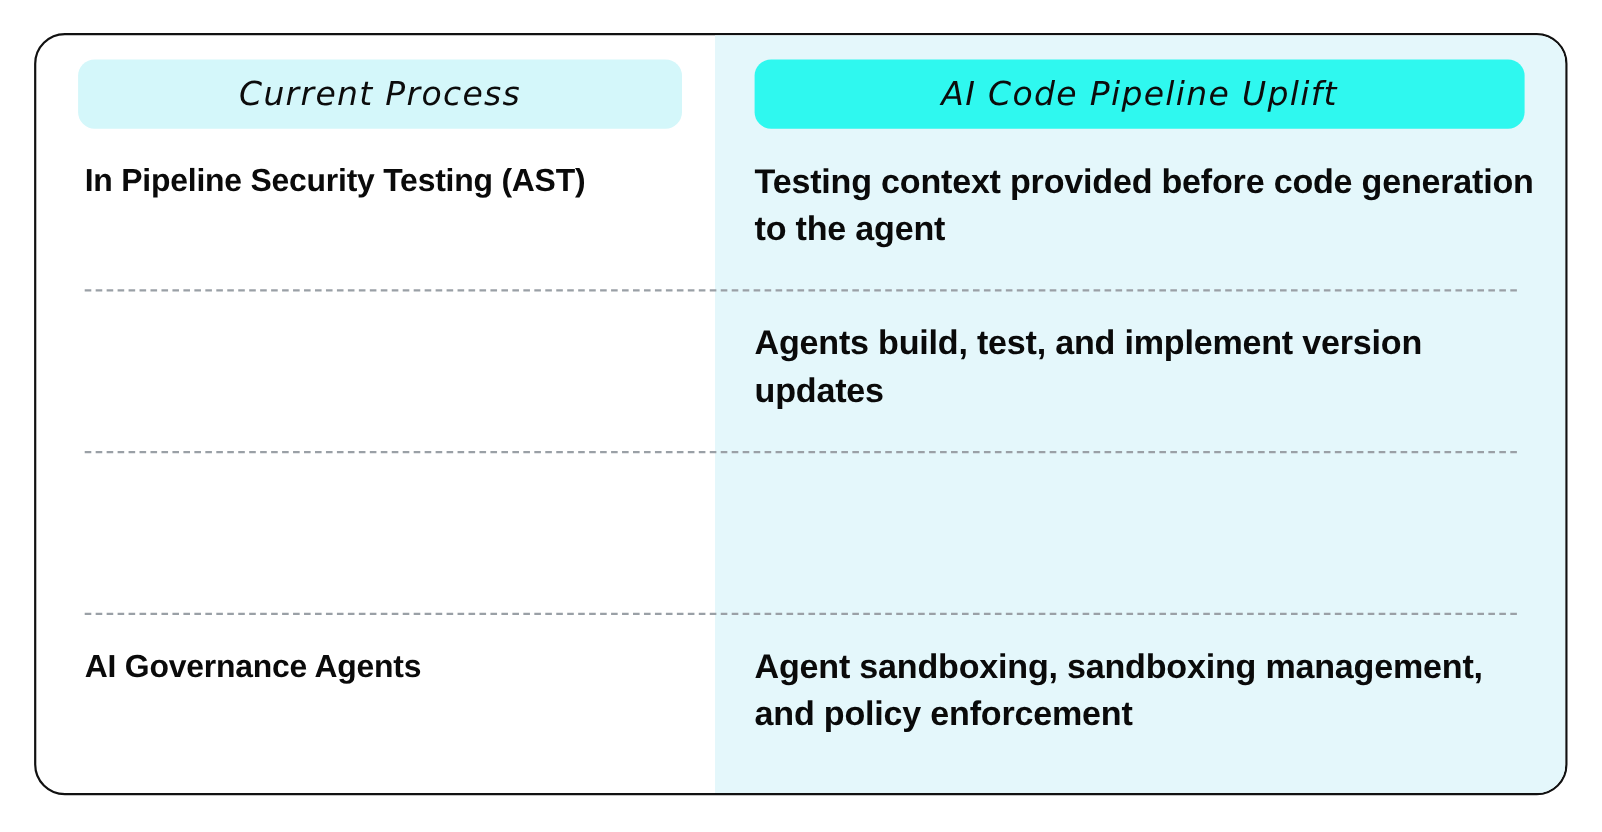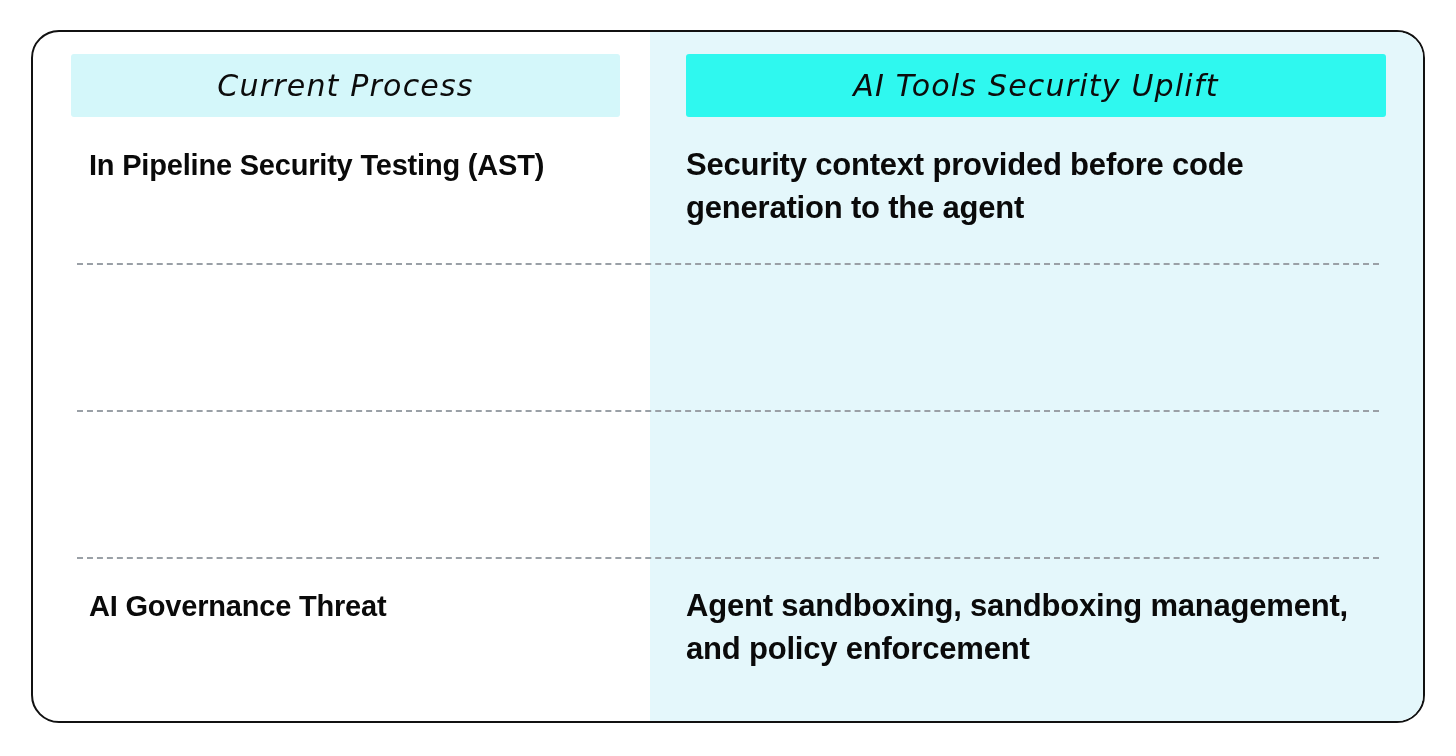--- a/index.html
+++ b/index.html
@@ -55,21 +55,21 @@
     position: absolute;
     left: 0;
     top: 0;
     right: 0;
     height: 92px;
   }
   .pill {
     position: absolute;
     top: 22px;
     height: 63px;
-    border-radius: 3px;
+    border-radius: 15px;
     display: flex;
     align-items: center;
     justify-content: center;
     font-family: "DejaVu Sans", sans-serif;
     font-size: 30px;
     letter-spacing: 1.2px;
     color: #0c0c0c;
     font-style: italic;
     font-weight: 400;
   }
@@ -98,21 +98,21 @@
 
   .cell {
     position: absolute;
     top: 0;
     bottom: 0;
     box-sizing: border-box;
   }
   .cell-left {
     left: 0;
     width: 573px;
-    padding: 22px 40px 0 56px;
+    padding: 22px 40px 0 44px;
   }
   .cell-right {
     left: 617px;
     right: 0;
     padding: 20px 22px 0 36px;
   }
 
   .cell-left .txt {
     font-size: 29px;
     font-weight: bold;
@@ -145,39 +145,42 @@
 
 <div class="canvas">
   <div class="card">
 
     <div class="col-right-bg"></div>
 
     <div class="grid">
 
       <div class="header-row">
         <div class="pill pill-left">Current Process</div>
-        <div class="pill pill-right">AI Tools Security Uplift</div>
+        <div class="pill pill-right">AI Code Pipeline Uplift</div>
       </div>
 
       <div class="row row-1">
         <div class="cell cell-left">
           <div class="txt">In Pipeline Security Testing (AST)</div>
         </div>
         <div class="cell cell-right">
-          <div class="txt">Security context provided before code generation to the agent</div>
+          <div class="txt">Testing context provided before code generation to the agent</div>
         </div>
       </div>
 
       <div class="row row-2">
+        <div class="cell cell-right">
+          <div class="txt">Agents build, test, and implement version updates</div>
+        </div>
       </div>
 
 
       <div class="row row-4">
         <div class="cell cell-left">
-          <div class="txt">AI Governance Threat</div>
+          <div class="txt">AI Governance Agents</div>
         </div>
         <div class="cell cell-right">
           <div class="txt">Agent sandboxing, sandboxing management, and policy enforcement</div>
         </div>
       </div>
 
       <div class="divider div-1"></div>
       <div class="divider div-2"></div>
       <div class="divider div-3"></div>
 

